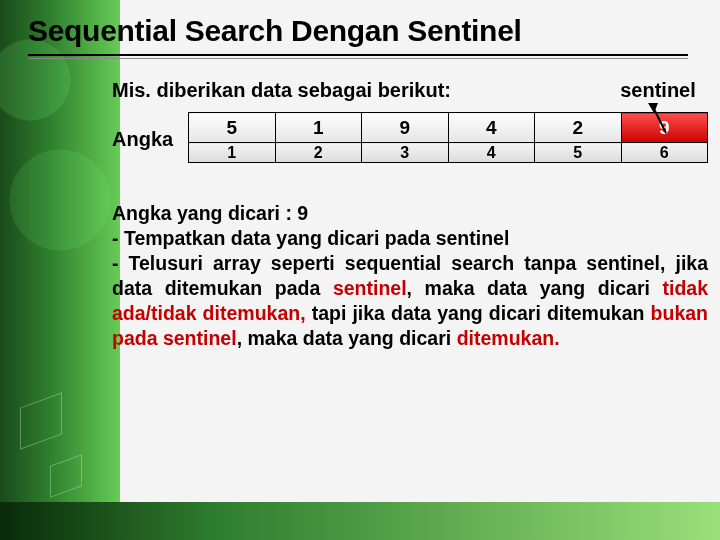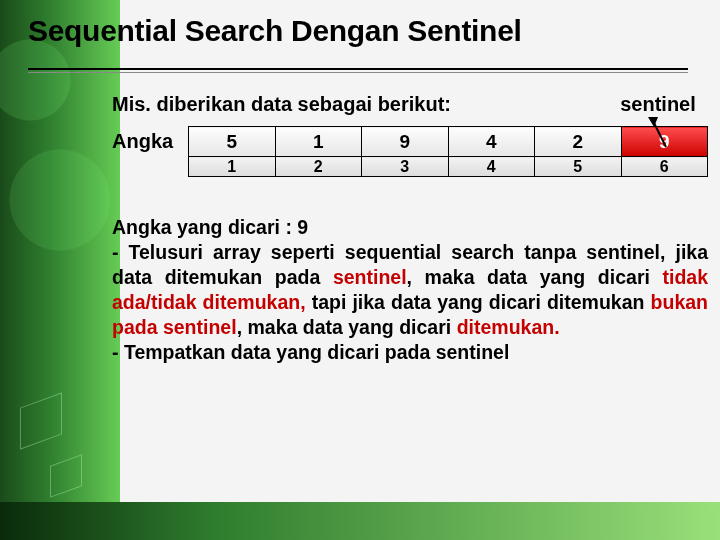--- a/index.html
+++ b/index.html
@@ -29,21 +29,21 @@
     background: linear-gradient(90deg, #0a2a0a 0%, #2e7d2e 30%, #9ae07a 100%);
     z-index: 0;
   }
   .slide {
     position: relative; z-index: 1;
     padding: 14px 28px 0 28px;
   }
   h1.title {
     font-size: 30px; font-weight: bold;
     letter-spacing: -0.3px;
-    margin-bottom: 20px;
+    margin-bottom: 6px;
   }
   .hr {
     height: 2px; background: #000; width: 660px; margin-bottom: 2px;
   }
   .hr.thin { height: 1px; background: #888; margin-bottom: 20px; }
   .content {
     margin-left: 84px;
     width: 596px;
   }
   .subline-row {
@@ -58,21 +58,21 @@
     text-align: center; width: 100px;
     position: relative;
   }
   .arrow {
     position: absolute;
     left: 40px; top: 24px;
     width: 0; height: 0;
   }
   .arrow svg { display: block; }
   .table-row {
-    display: flex; align-items: flex-start;
+    display: flex; align-items: center;
     margin-top: 10px;
   }
   .angka-lbl {
     font-size: 20px; font-weight: bold;
     width: 76px; padding-top: 4px;
   }
   table.arr {
     border-collapse: collapse;
     flex: 1;
   }
@@ -145,19 +145,19 @@
           <td>4</td>
           <td>5</td>
           <td>6</td>
         </tr>
       </tbody>
         </table>
     </div>
 
     <div class="body-text">
       <div>Angka yang dicari : 9</div>
+      <div>- Tempatkan data yang dicari pada sentinel</div>
       <div>
         <span>- Telusuri array seperti sequential search tanpa sentinel, jika data ditemukan pada </span><span class="hl">sentinel</span><span>, maka data yang dicari </span><span class="hl">tidak ada/tidak ditemukan,</span><span> tapi jika data yang dicari ditemukan </span><span class="hl">bukan pada sentinel</span><span>, maka data yang dicari </span><span class="hl">ditemukan.</span>
       </div>
-      <div>- Tempatkan data yang dicari pada sentinel</div>
     </div>
   </div>
 </div>
 
 </body></html>

